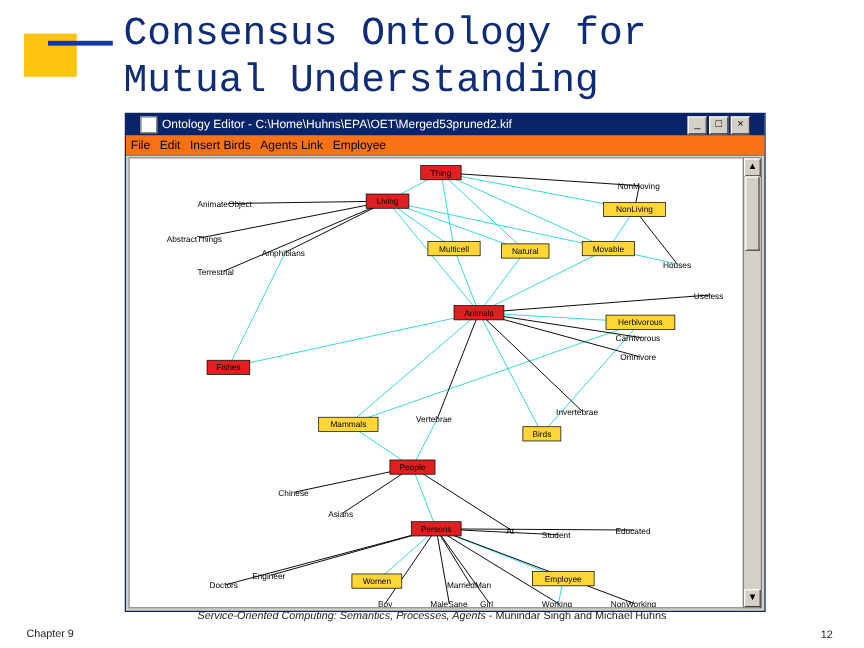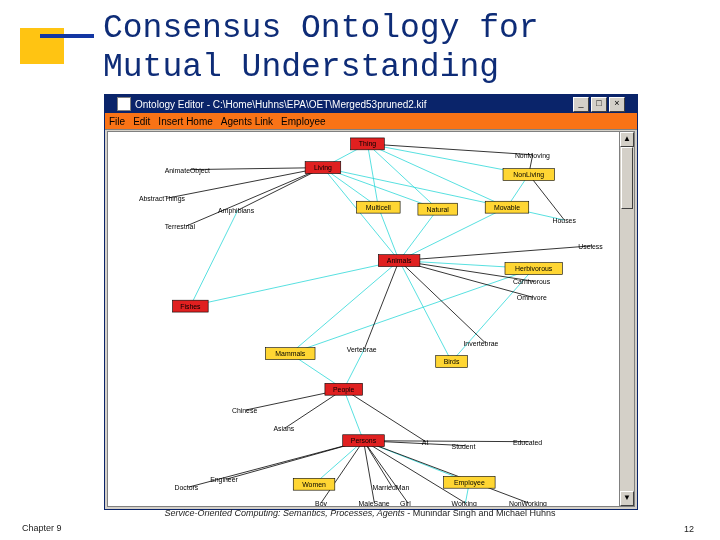--- a/index.html
+++ b/index.html
@@ -42,21 +42,21 @@
     <div class="tbar">
       <div class="ico"></div>
       <div class="ttl">Ontology Editor - C:\Home\Huhns\EPA\OET\Merged53pruned2.kif</div>
       <div class="wbtn">_</div>
       <div class="wbtn">□</div>
       <div class="wbtn">×</div>
     </div>
     <div class="mbar">
       <span>File</span>
       <span>Edit</span>
-      <span>Insert Home</span>
+      <span>Insert Birds</span>
       <span>Agents Link</span>
       <span>Employee</span>
     </div>
     <div class="canvas">
       <svg id="graph" viewBox="0 0 515 378">
           <line x1="261" y1="12" x2="216" y2="36" class="edgeC"></line>
           <line x1="261" y1="12" x2="424" y2="43" class="edgeC"></line>
           <line x1="261" y1="12" x2="332" y2="78" class="edgeC"></line>
           <line x1="261" y1="12" x2="402" y2="76" class="edgeC"></line>
           <line x1="261" y1="12" x2="272" y2="76" class="edgeC"></line>

